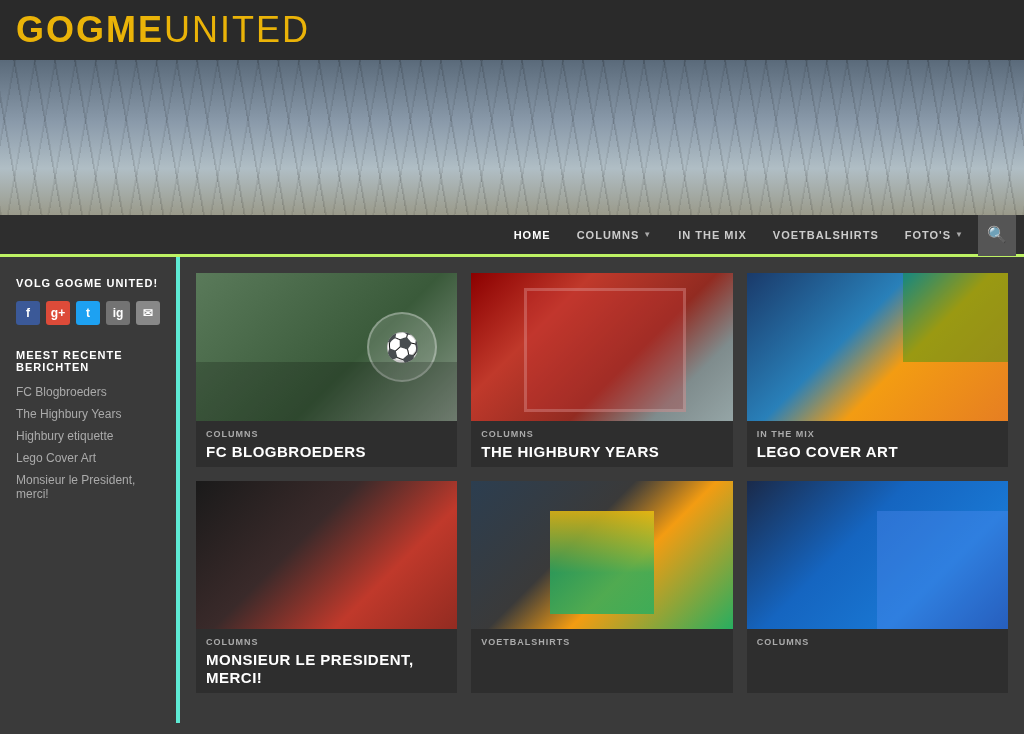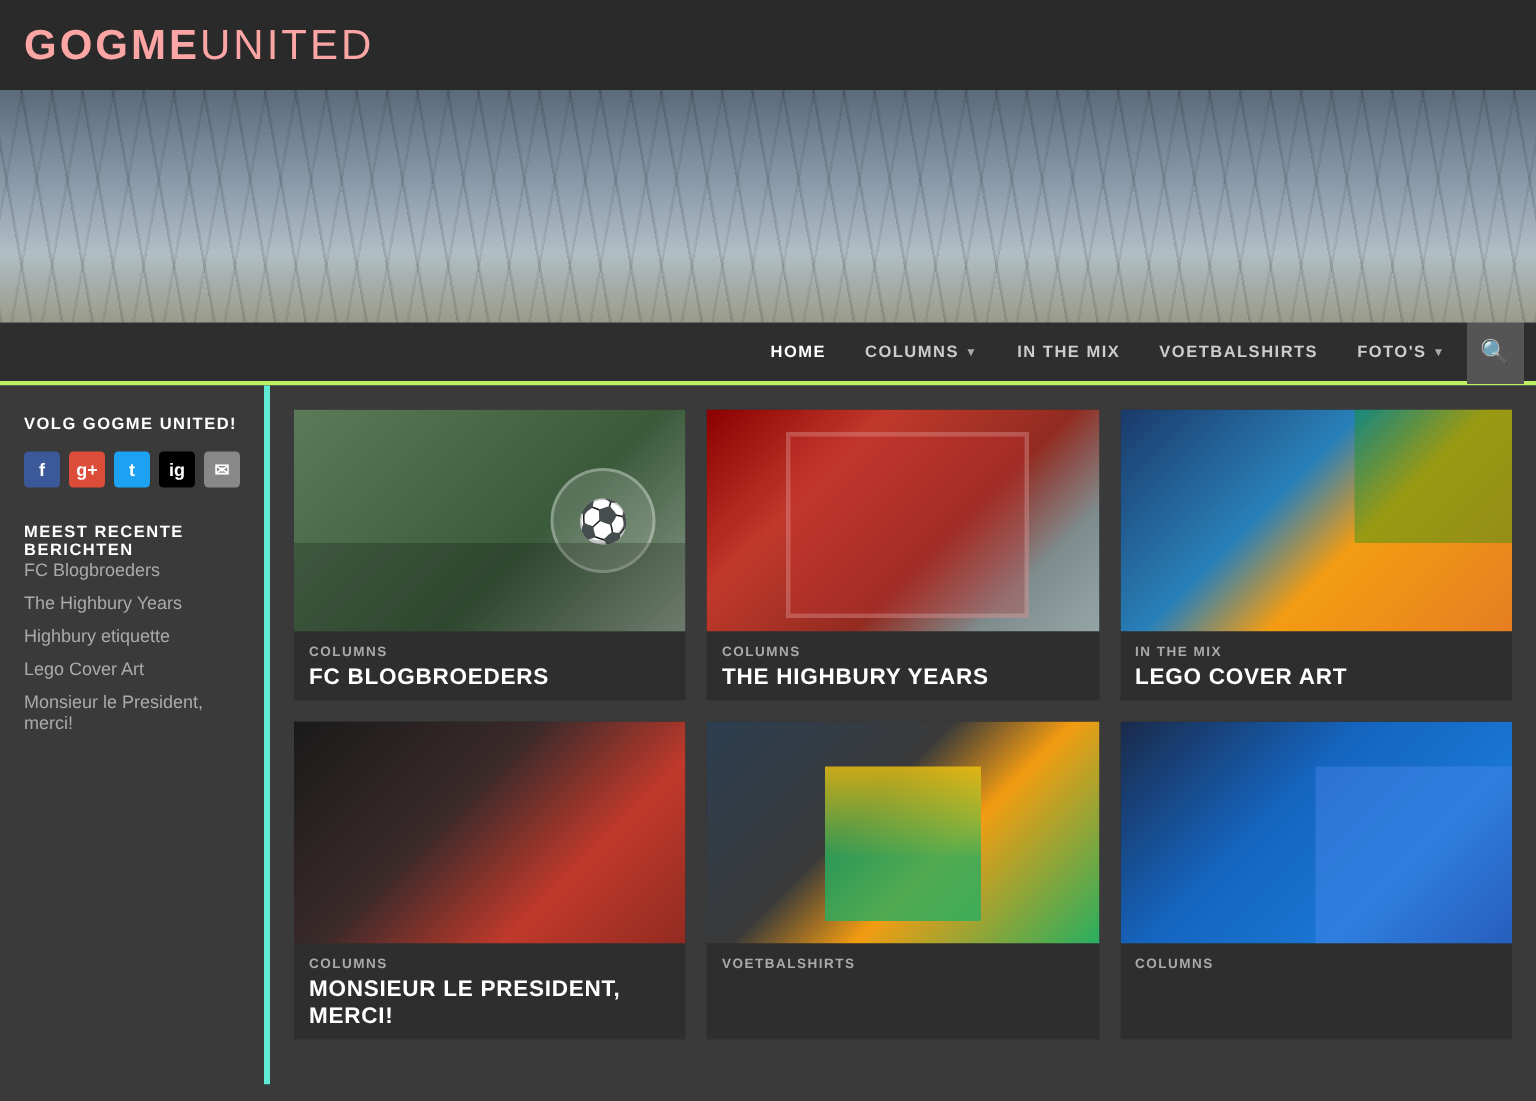--- a/index.html
+++ b/index.html
@@ -7,24 +7,24 @@
 
     
     .site-header {
       background: #2a2a2a;
       height: 60px;
       display: flex;
       align-items: center;
       padding: 0 16px;
     }
     .site-title {
-      font-size: 28px;
+      font-size: 36px;
       font-weight: 300;
       letter-spacing: 2px;
-      color: #fca5a5;
+      color: #eab308;
     }
     .site-title span.bold { font-weight: 700; }
 
     
     .hero {
       width: 100%;
       height: 155px;
       background: linear-gradient(180deg, #5a6a7a 0%, #8a9aaa 40%, #b0bec5 70%, #9a9a8a 100%);
       position: relative;
       overflow: hidden;
@@ -126,29 +126,30 @@
       align-items: center;
       justify-content: center;
       font-size: 12px;
       font-weight: 700;
       color: #fff;
       cursor: pointer;
     }
     .social-fb { background: #3b5998; }
     .social-gp { background: #dd4b39; }
     .social-tw { background: #1da1f2; }
-    .social-ig { background: #000000; }
+    .social-ig { background: #737373; }
     .social-em { background: #888; }
 
     .recent-posts-title {
       font-size: 11px;
       font-weight: 700;
       color: #fff;
       letter-spacing: 1px;
       text-transform: uppercase;
+      margin-bottom: 12px;
       margin-top: 8px;
     }
     .recent-post-link {
       display: block;
       font-size: 12px;
       color: #aaa;
       text-decoration: none;
       margin-bottom: 8px;
       cursor: pointer;
     }

